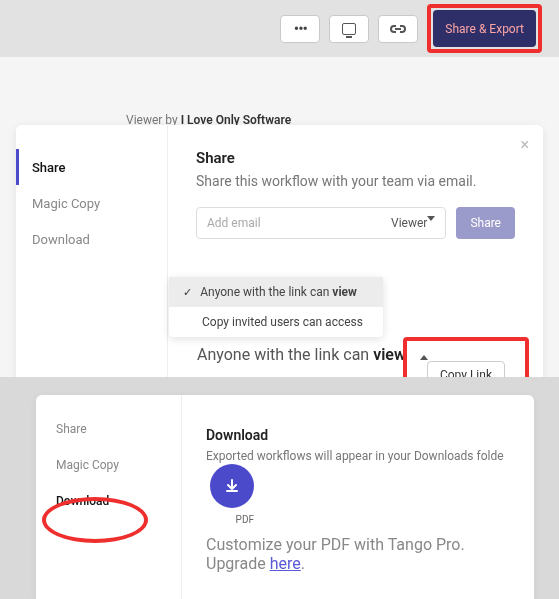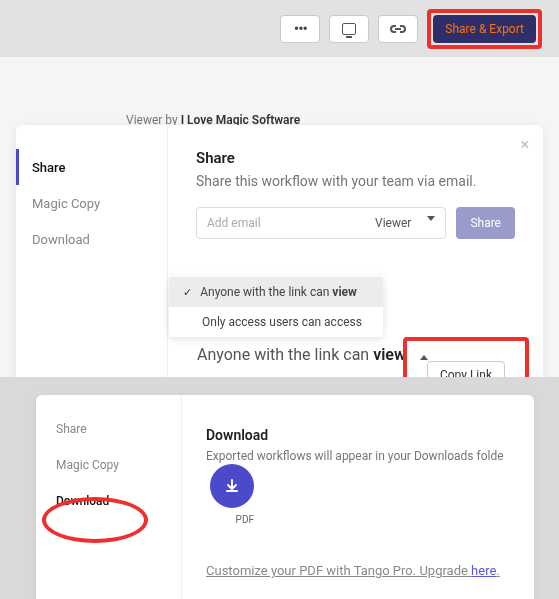--- a/index.html
+++ b/index.html
@@ -16,21 +16,21 @@
     background: #fff; display: flex; align-items: center; justify-content: center;
     color: #444; cursor: pointer;
   }
   .icon-btn { width: 40px; }
   .dots { font-size: 16px; letter-spacing: -1px; line-height:1; }
   .screen-icon { width:14px; height:12px; border:1.5px solid #555; border-radius:2px; display:inline-block; position:relative; }
   .screen-icon::after { content:""; position:absolute; bottom:-4px; left:3px; right:3px; height:1.5px; background:#555; }
   .link-icon-svg { stroke:#555; stroke-width:2; fill:none; }
   .share-export-wrap { border:4px solid #ef2e2e; border-radius:4px; padding: 2px; }
   .share-export-btn {
-    height: 28px; padding: 0 12px; background:#2e2e68; color:#f97316;
+    height: 37px; padding: 0 12px; background:#2e2e68; color:#fca5a5;
     border:none; border-radius:4px; font-size:12px; cursor:pointer;
   }
   
   .created-by {
     position:absolute; top:113px; left:126px; font-size:12px; color:#777;
   }
   .created-by b { color:#333; font-weight:600; }
 
   
   .share-panel {
@@ -49,21 +49,21 @@
   .share-body { flex:1; padding:24px 28px 0 28px; position:relative; }
   .share-title { font-size:15px; font-weight:600; color:#222; margin-bottom:6px; }
   .share-desc { font-size:14px; color:#777; margin-bottom:18px; }
   .email-row { display:flex; gap:10px; align-items:center; }
   .email-input-wrap {
     flex:1; height:32px; border:1px solid #ddd; border-radius:4px;
     display:flex; align-items:center; padding:0 10px; background:#fff;
   }
   .email-input { flex:1; border:none; outline:none; font-size:12px; color:#14532d; }
   .email-input::placeholder { color:#aaa; }
-  .role-select { font-size:12px; color:#555; display:flex; align-items:flex-start; gap:16px; cursor:pointer; }
+  .role-select { font-size:12px; color:#555; display:flex; align-items:flex-start; gap:0; cursor:pointer; }
   .chev { width:0;height:0;border-left:4px solid transparent;border-right:4px solid transparent;border-top:5px solid #555; }
   .share-btn-small {
     height:32px; padding:0 14px; background:#9a9acb; color:#fff; border:none;
     border-radius:4px; font-size:12px; cursor:pointer;
   }
   .close-x { position:absolute; top:10px; right:14px; color:#bbb; font-size:16px; cursor:pointer; }
   
   .link-controls { position:absolute; left:197px; top:345px; width:340px; }
   .access-text { font-size:16px; color:#555; }
   .access-text b { color:#222; font-weight:600; }
@@ -96,21 +96,21 @@
   }
   .dl-body { flex:1; padding:32px 24px 0 24px; }
   .dl-title { font-size:14px; font-weight:600; color:#222; margin-bottom:6px; }
   .dl-desc { font-size:12px; color:#777; margin-bottom:1px; }
   .pdf-block { display:flex; flex-direction:column; align-items:flex-end; width:48px; }
   .pdf-circle {
     width:44px; height:44px; border-radius:50%; background:#4a4acb;
     display:flex; align-items:center; justify-content:center; cursor:pointer;
   }
   .pdf-label { font-size:10px; color:#666; margin-top:6px; }
-  .customize { font-size:13px; color:#888; margin-top:38px;text-decoration:underline; }
+  .customize { font-size:16px; color:#888; margin-top:10px; }
   .customize .link { color:#5a5ad6; text-decoration:underline; cursor:pointer; }
 </style>
 </head>
 <body>
 
 <div class="topbar">
   <button class="top-btn icon-btn">
     <span class="dots">•••</span>
   </button>
   <button class="top-btn icon-btn">
@@ -120,21 +120,21 @@
     <svg width="18" height="12" class="link-icon-svg">
       <path d="M6 6 H12 M7 3 H5 a3 3 0 0 0 0 6 H7 M11 3 H13 a3 3 0 0 1 0 6 H11"></path>
     </svg>
   </button>
   <div class="share-export-wrap">
     <button class="share-export-btn">Share &amp; Export</button>
   </div>
 </div>
 
 <div class="created-by">
-  <span>Viewer by </span><b>I Love Magic Software</b>
+  <span>Viewer by </span><b>I Love Only Software</b>
 </div>
 
 <div class="share-panel">
   <div class="share-sidebar">
     <div class="side-item active">
         <span>Share</span>
       </div>
     <div class="side-item">
         <span>Magic Copy</span>
       </div>
@@ -160,21 +160,21 @@
 </div>
 
 <div class="link-controls">
   <div class="dropdown">
     <div class="dd-item sel">
       <span class="check">✓</span>
       <span>Anyone with the link can </span>&nbsp;<b>view</b>
     </div>
     <div class="dd-item">
       <span class="spacer"></span>
-      <span>Only access users can access</span>
+      <span>Copy invited users can access</span>
     </div>
   </div>
   <div class="copy-wrap">
     <button class="copy-btn">Copy Link</button>
   </div>
   <span class="access-text">
     <span>Anyone with the link can </span><b>view</b>
     <span class="chev-up"></span>
   </span>
 </div>

